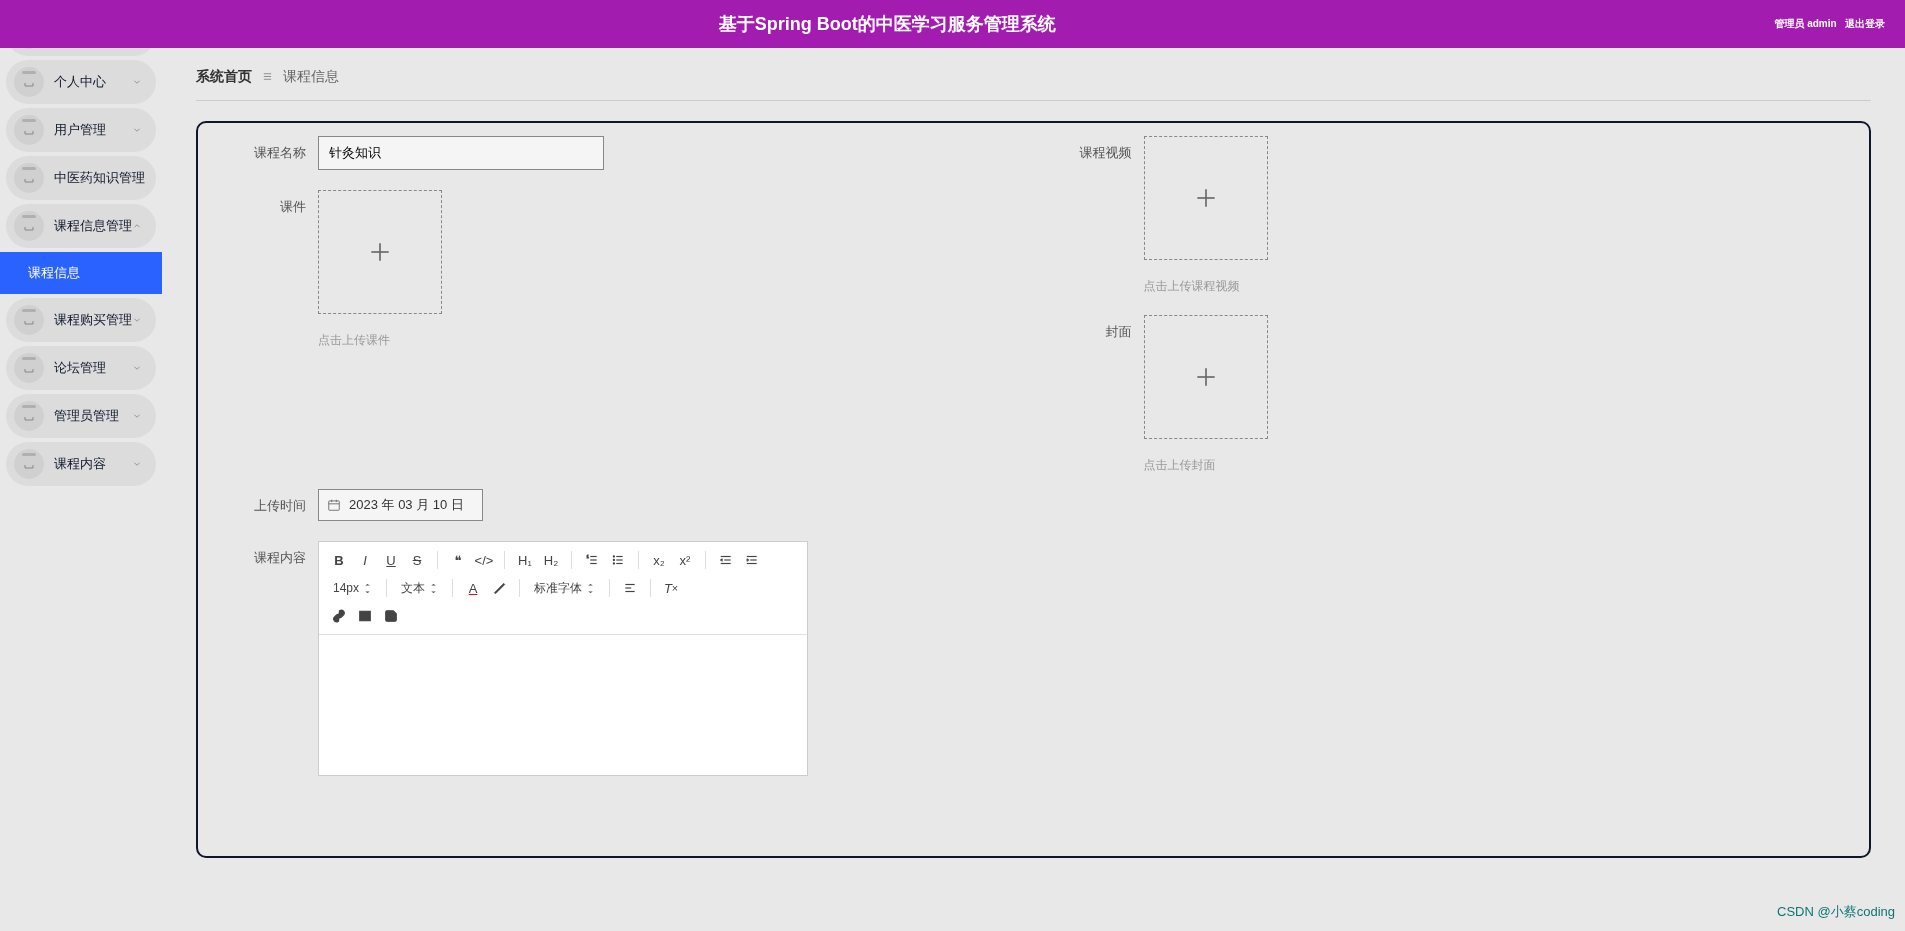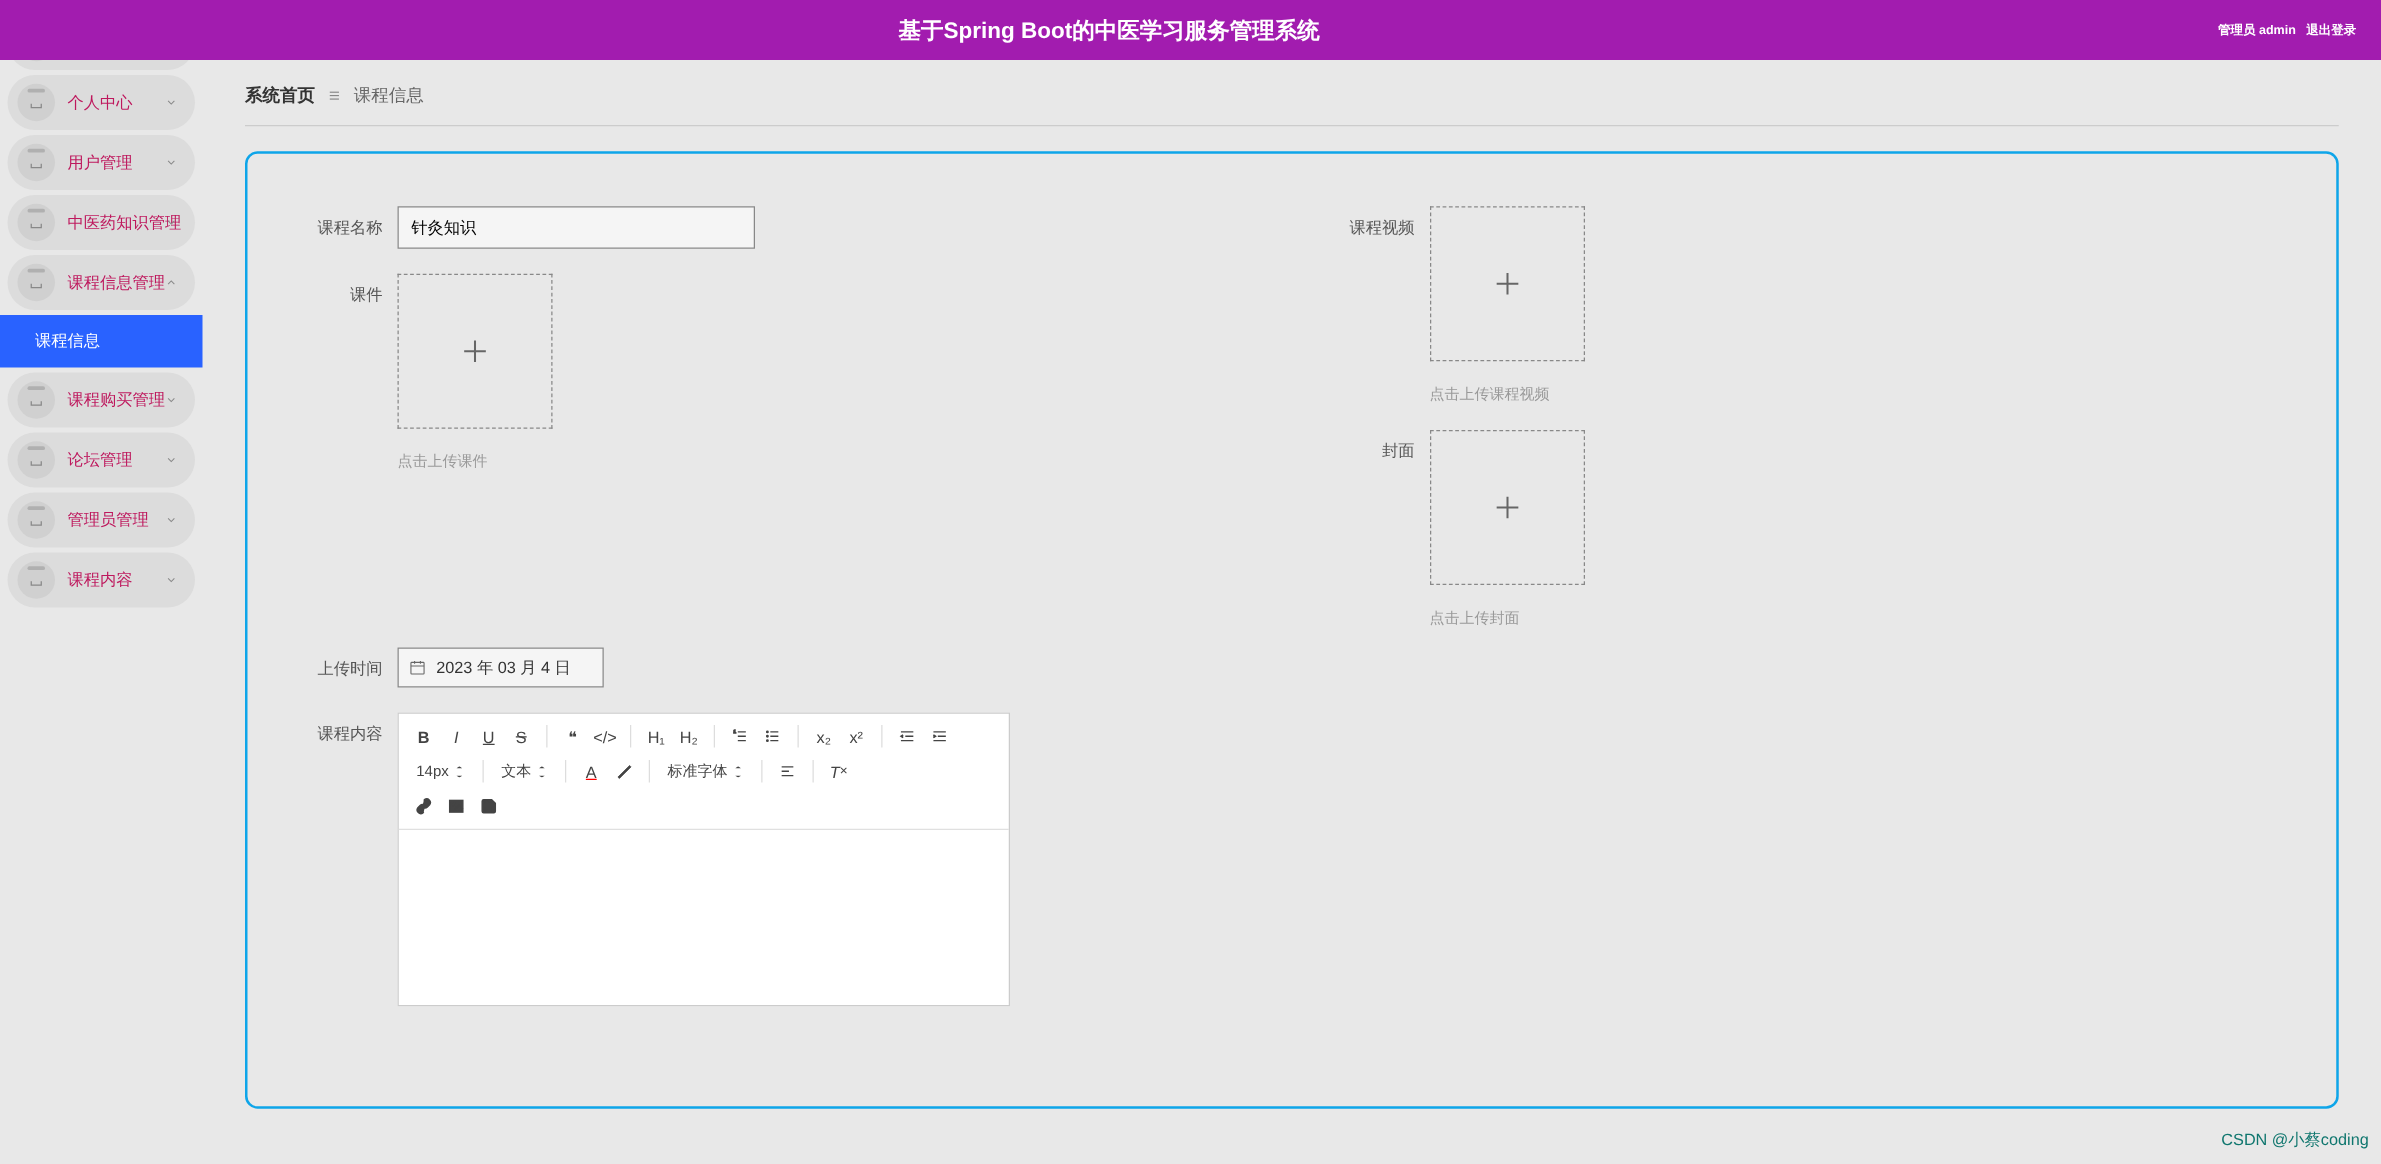--- a/index.html
+++ b/index.html
@@ -8,33 +8,33 @@
     .header { position: fixed; top: 0; left: 0; right: 0; height: 48px; background: #a21caf; color: #fff; display: flex; align-items: center; z-index: 100; }
     .header-title { flex: 1; text-align: center; font-size: 18px; font-weight: bold; }
     .header-right { padding-right: 20px; font-size: 10px; font-weight: bold; }
     .header-right span { cursor: pointer; }
     
     .sidebar { position: fixed; top: 0; left: 0; width: 162px; height: 100vh; background: #e8e8e8; z-index: 50; padding-top: 8px; }
     .menu-item { margin: 4px 6px; background: #dcdcdc; border-radius: 22px; height: 44px; display: flex; align-items: center; cursor: pointer; position: relative; }
     .menu-icon { width: 30px; height: 30px; border-radius: 50%; background: #d0d0d0; margin-left: 8px; display: flex; align-items: center; justify-content: center; position: relative; }
     .menu-icon::before { content: ''; position: absolute; width: 14px; height: 3px; background: #b0b0b0; top: 4px; border-radius: 2px; }
     .menu-icon svg { width: 12px; height: 12px; stroke: #888; fill: none; stroke-width: 2; }
-    .menu-label { margin-left: 10px; color: #be185d; font-size: 13px; }
+    .menu-label { margin-left: 10px; color: #0f172a; font-size: 13px; }
     .menu-chevron { position: absolute; right: 14px; }
     .menu-chevron svg { width: 10px; height: 10px; stroke: #888; fill: none; stroke-width: 2; }
     .submenu-item { height: 42px; background: #fff; display: flex; align-items: center; padding-left: 28px; color: #333; cursor: pointer; font-size: 13px; }
     .submenu-item.active { background: #2962ff; color: #fff; }
     
     .main { margin-left: 162px; margin-top: 48px; padding: 20px 34px; height: calc(100vh - 48px); overflow-y: auto; }
     .breadcrumb { display: flex; align-items: center; gap: 10px; padding-bottom: 14px; border-bottom: 1px solid #ccc; margin-bottom: 20px; }
     .breadcrumb-home { font-weight: bold; font-size: 14px; }
     .breadcrumb-sep svg { width: 11px; height: 11px; stroke: #666; fill: none; stroke-width: 1.5; }
     .breadcrumb-current { color: #666; font-size: 14px; }
     
-    .form-panel { background: transparent; border: 2px solid #0ea5e9; border-radius: 10px; padding: 42px 30px 60px 30px; min-height: 700px; }
+    .form-panel { background: transparent; border: 2px solid #0f172a; border-radius: 10px; padding: 13px 30px 60px 30px; min-height: 700px; }
     .form-grid { display: flex; gap: 40px; }
     .form-col { flex: 1; }
     .form-row { display: flex; margin-bottom: 20px; }
     .form-label { width: 90px; text-align: right; padding-right: 12px; padding-top: 8px; color: #555; font-size: 13px; flex-shrink: 0; }
     .form-control { flex: 1; }
     .text-input { width: 286px; height: 34px; border: 1px solid #888; padding: 0 10px; font-size: 13px; background: #f5f5f5; }
     
     .upload-box { width: 124px; height: 124px; border: 1px dashed #888; display: flex; align-items: center; justify-content: center; cursor: pointer; }
     .upload-box svg { width: 26px; height: 26px; stroke: #666; stroke-width: 1.5; fill: none; }
     .upload-hint { color: #999; font-size: 12px; margin-top: 18px; }
@@ -205,21 +205,21 @@
         <div class="form-row">
           <div class="form-label">上传时间</div>
           <div class="form-control">
             <div class="date-input">
               <svg viewBox="0 0 24 24">
                   <rect x="3" y="5" width="18" height="16" rx="1"></rect>
                   <line x1="3" y1="10" x2="21" y2="10"></line>
                   <line x1="8" y1="3" x2="8" y2="7"></line>
                   <line x1="16" y1="3" x2="16" y2="7"></line>
                 </svg>
-              <span>2023 年 03 月 4 日</span>
+              <span>2023 年 03 月 10 日</span>
             </div>
           </div>
         </div>
         <div class="form-row">
           <div class="form-label">课程内容</div>
           <div class="form-control">
             <div class="editor-wrap">
               <div class="editor-toolbar">
                 <div class="tb-btn">
                     <b>B</b>

